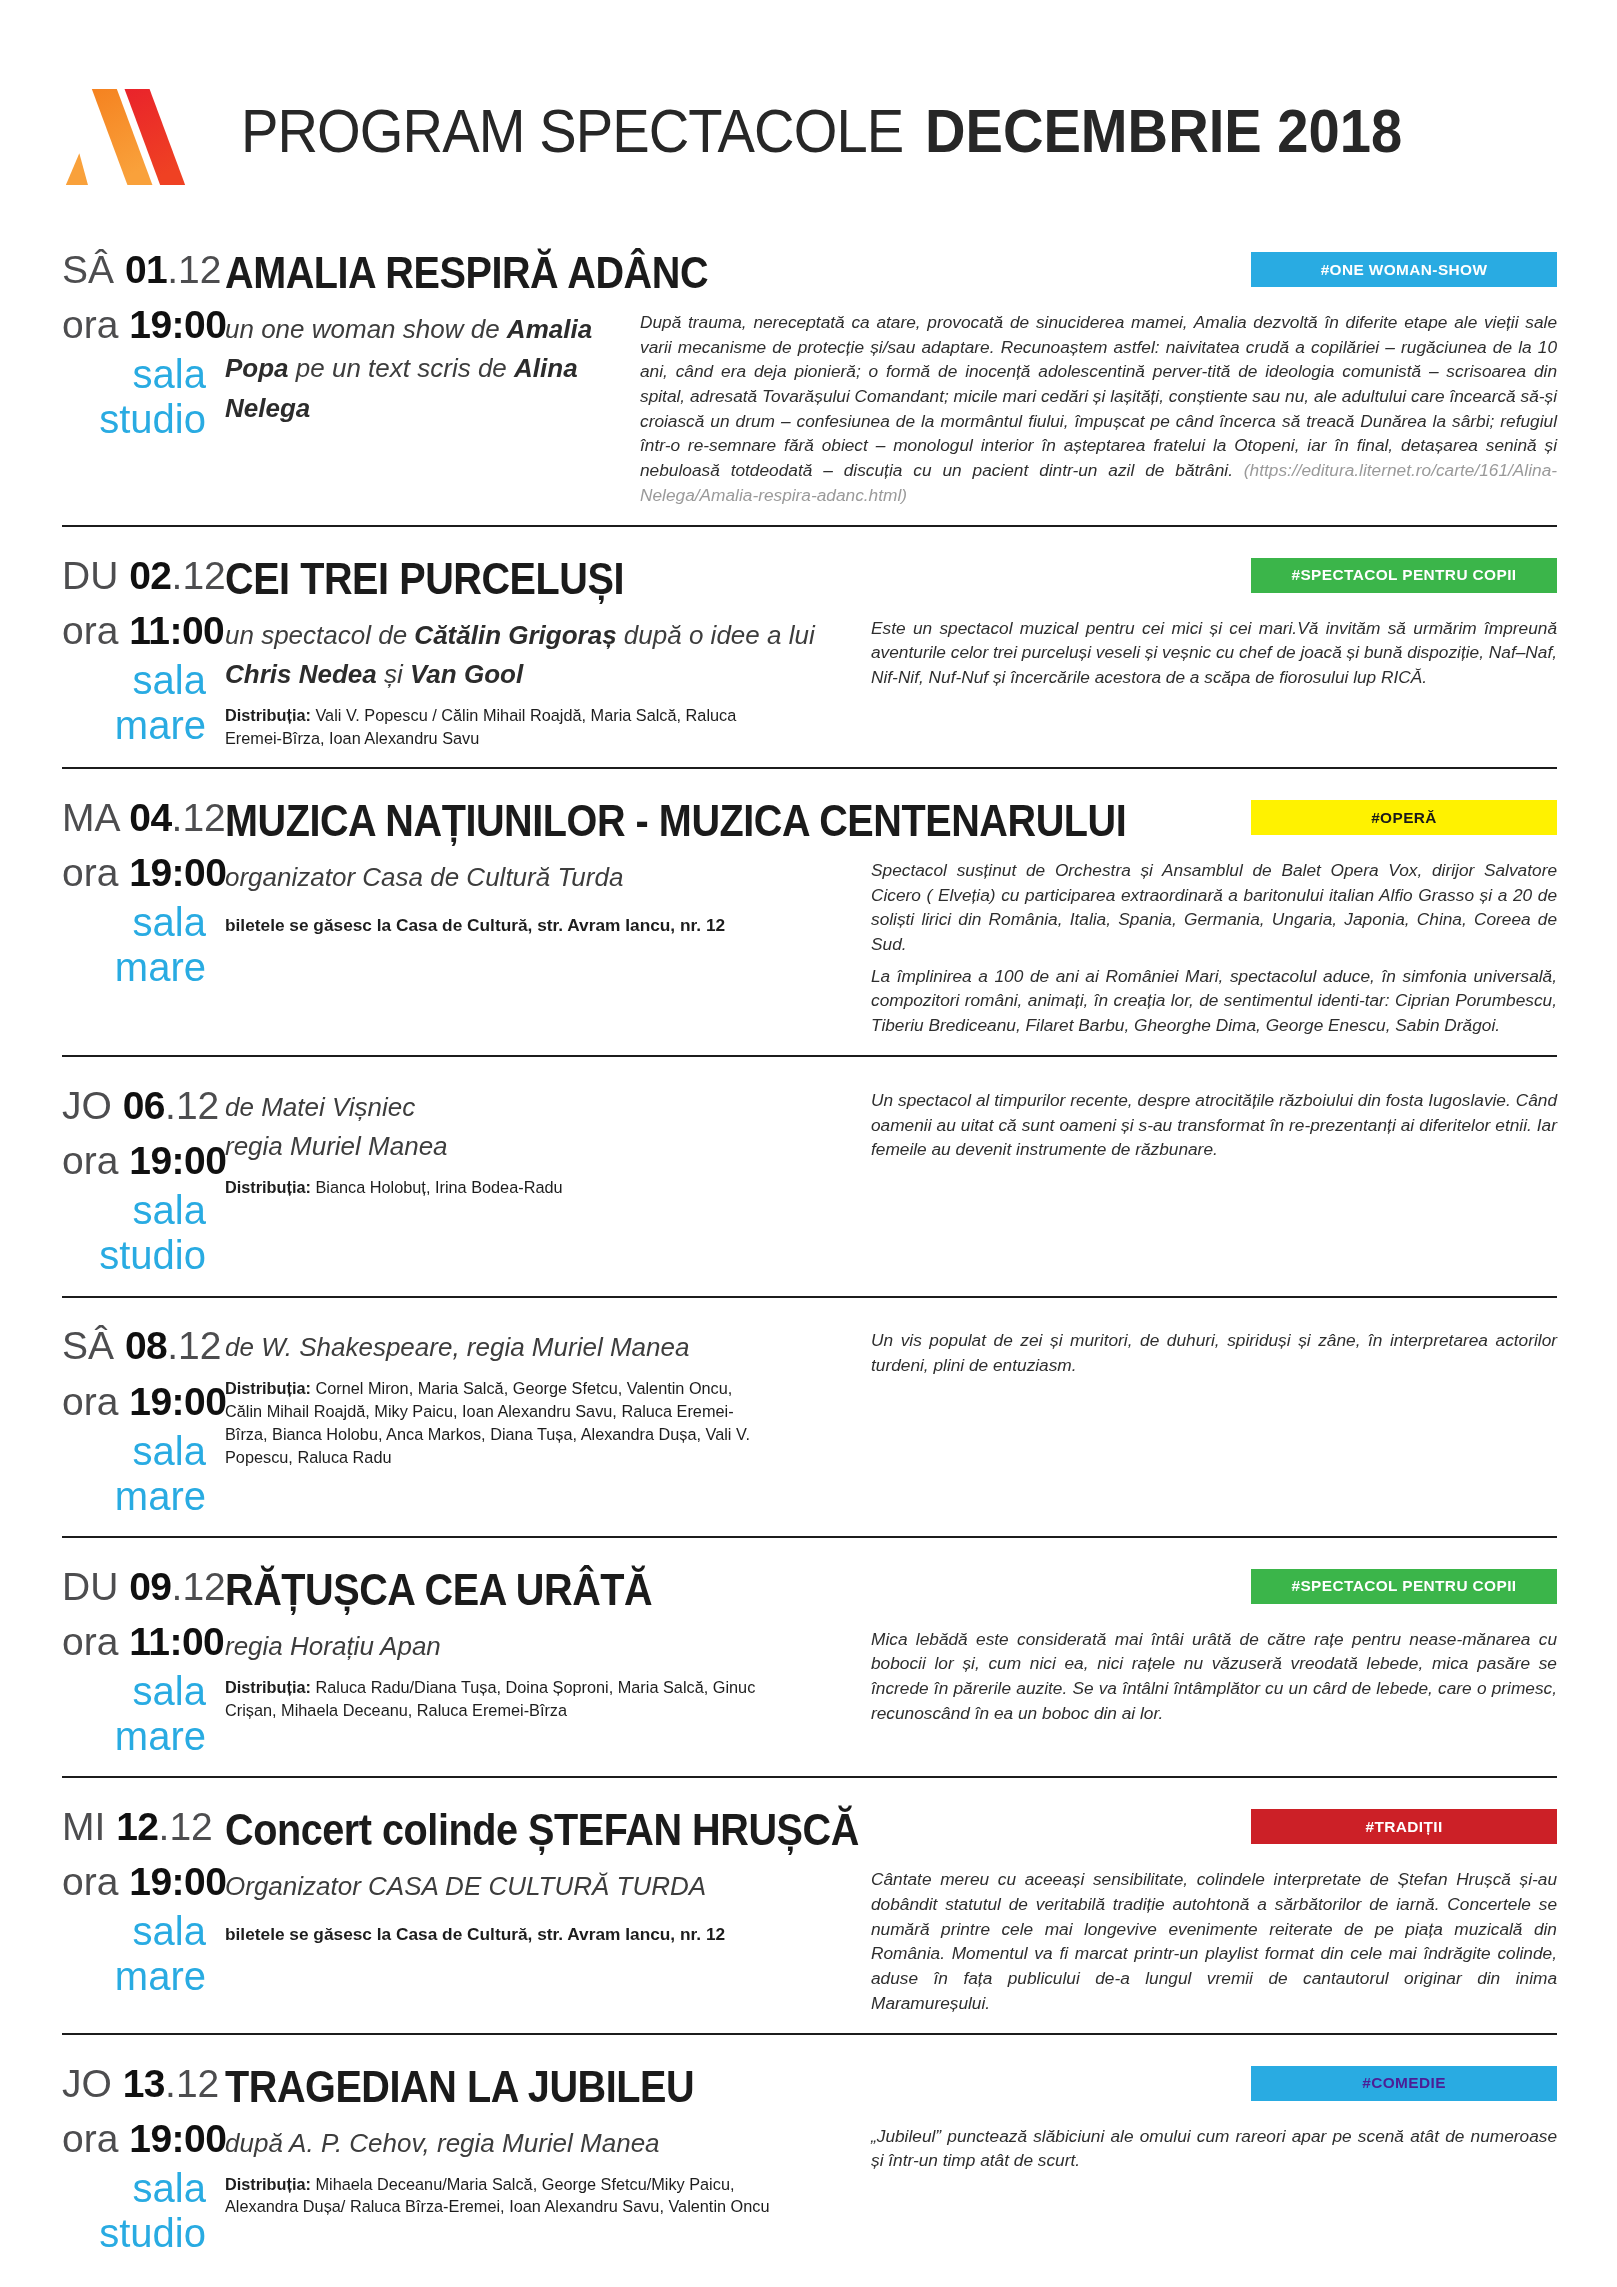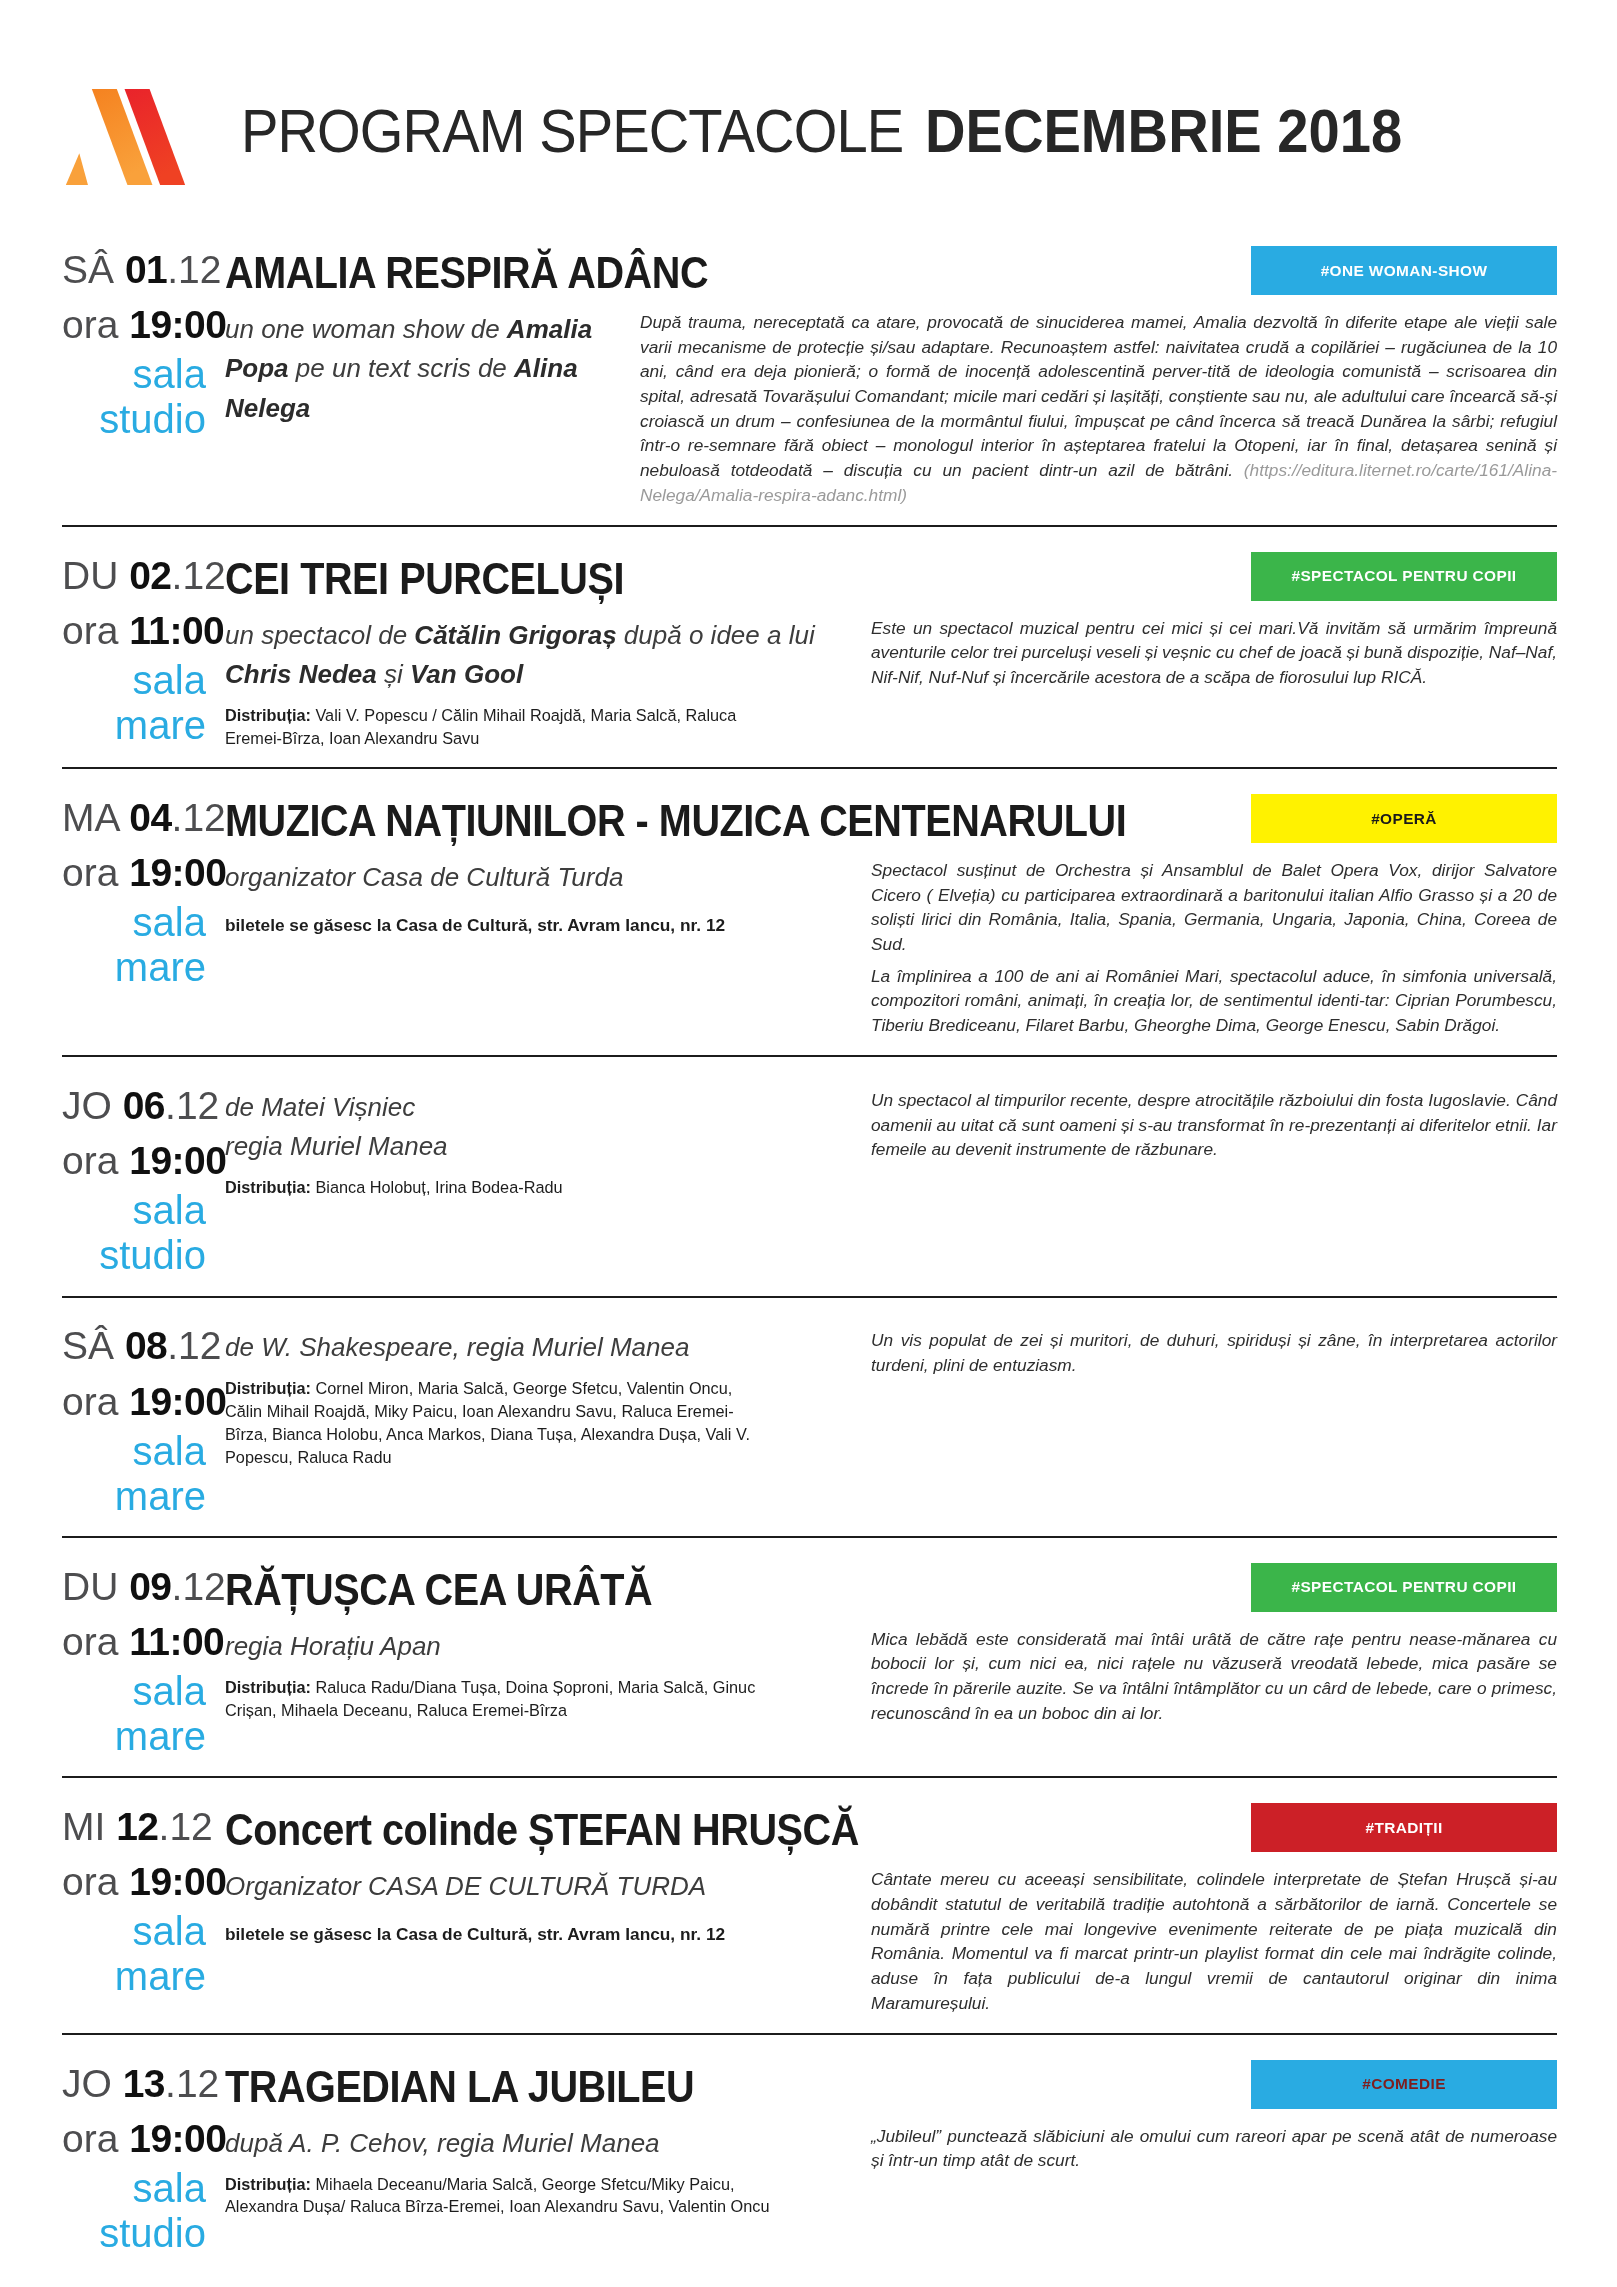--- a/index.html
+++ b/index.html
@@ -37,21 +37,21 @@
   .when .l2{margin-top:16.3px;}
   .when .room{margin-top:8px;font-size:40px;color:#29ABE2;font-weight:400;}
 
   .title-row{display:flex;align-items:flex-start;}
   h2.title{
     margin:0;flex:1;font-size:44px;line-height:1.32;font-weight:800;
     letter-spacing:-0.5px;color:#1b1b1b;
     transform:scaleX(.9);transform-origin:left top;
   }
   .tag{
-    flex:0 0 306px;height:49px;margin-left:15.4px;margin-top:2px;
+    flex:0 0 306px;height:35px;margin-left:15.4px;margin-top:8px;
     display:flex;align-items:center;justify-content:center;
     font-size:15.4px;font-weight:700;letter-spacing:0.4px;white-space:nowrap;
   }
 
   .content-row{display:grid;grid-template-columns:623px 1fr;column-gap:23px;margin-top:7.7px;}
   .event.wide .content-row{grid-template-columns:392px 1fr;}
 
   .subtitle{font-style:italic;font-size:26px;line-height:1.52;color:#3d3d3d;}
   .subtitle b{font-weight:700;color:#2c2c2c;}
   .note{margin-top:17.3px;font-size:17.3px;font-weight:700;color:#1d1d1d;}
@@ -255,21 +255,21 @@
       </section>
       <section class="event normal">
         <div class="when">
           <div class="l1"><span class="day">JO </span><span class="date">13</span><span class="suf">.12</span></div>
           <div class="l2"><span class="ora">ora </span><span class="time">19:00</span></div>
           <div class="room">sala studio</div>
         </div>
         <div class="body">
           <div class="title-row">
             <h2 class="title">TRAGEDIAN LA JUBILEU</h2>
-            <div class="tag" style="background: rgb(41, 171, 226); color: #7f1d1d;">#COMEDIE</div>
+            <div class="tag" style="background: rgb(41, 171, 226); color: #4c1d95;">#COMEDIE</div>
           </div>
           <div class="content-row">
             <div class="mid">
               <div class="subtitle">
                 <div class="subtitle-line"><span>după A. P. Cehov, regia Muriel Manea</span></div>
               </div>
               <div class="dist"><b>Distribuția: </b>Mihaela Deceanu/Maria Salcă, George Sfetcu/Miky Paicu, Alexandra Dușa/ Raluca Bîrza-Eremei, Ioan Alexandru Savu, Valentin Oncu</div>
             </div>
             <div class="desc">
               <p>„Jubileul” punctează slăbiciuni ale omului cum rareori apar pe scenă atât de numeroase și într-un timp atât de scurt.</p>

